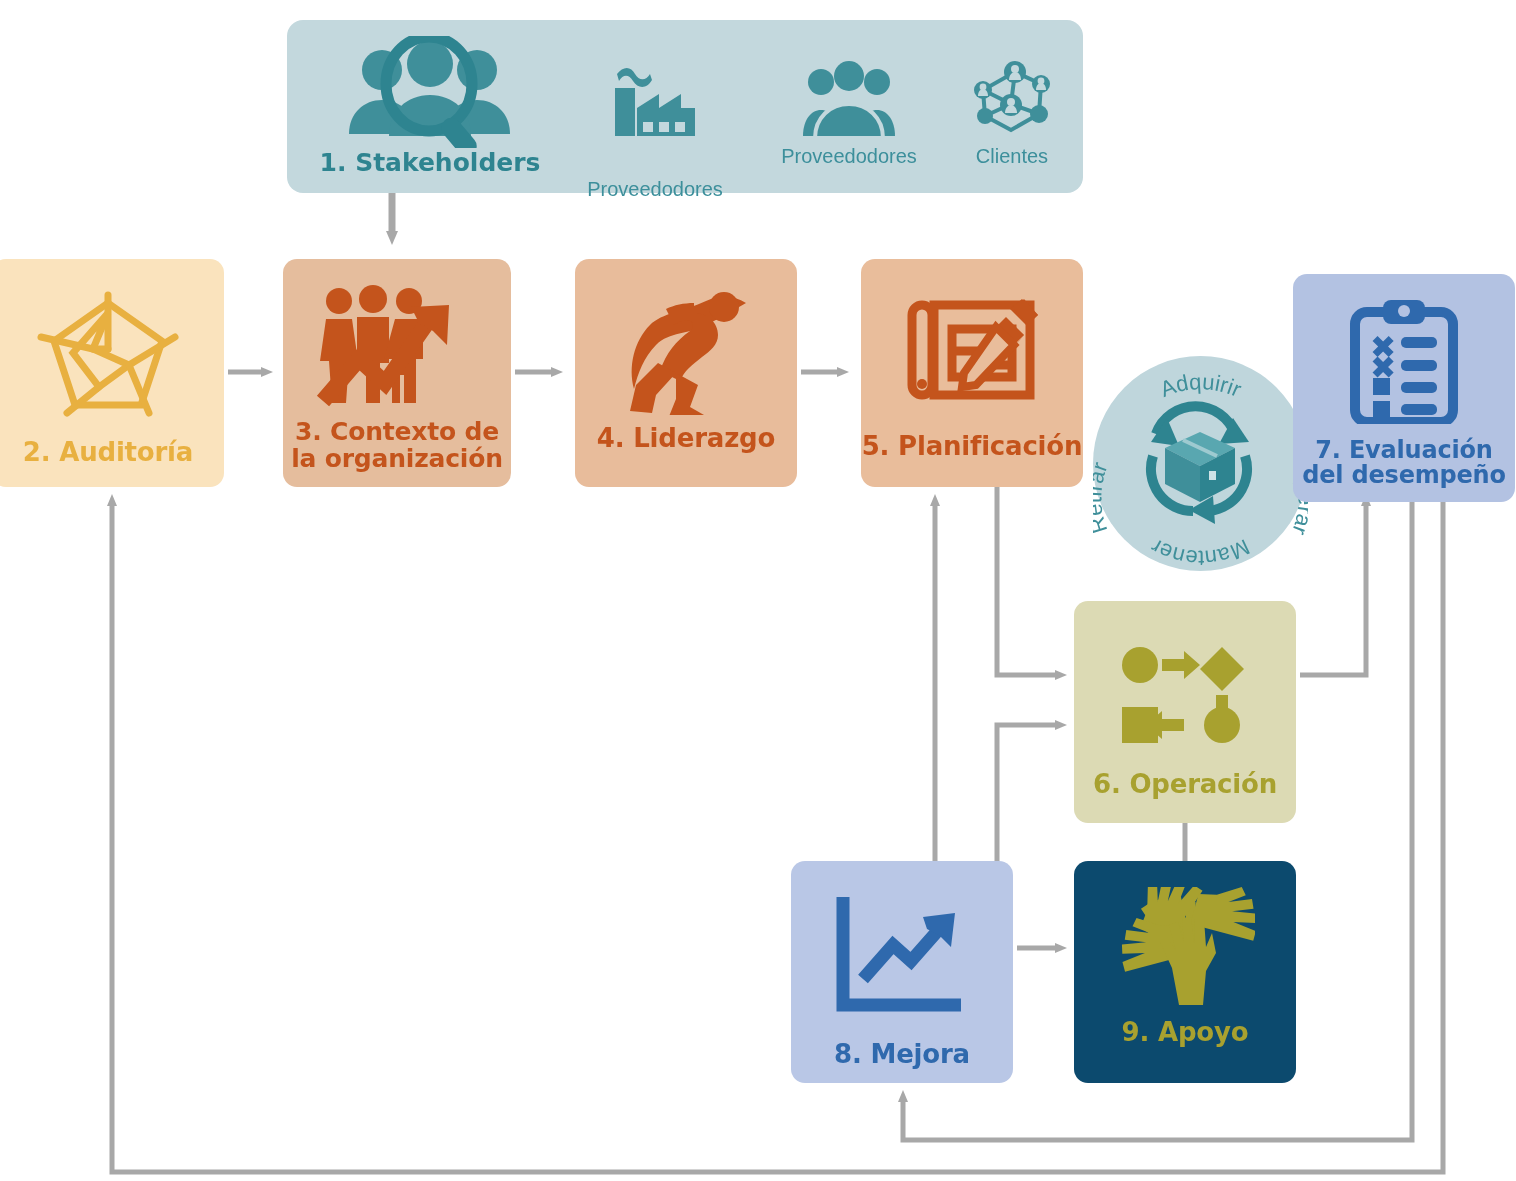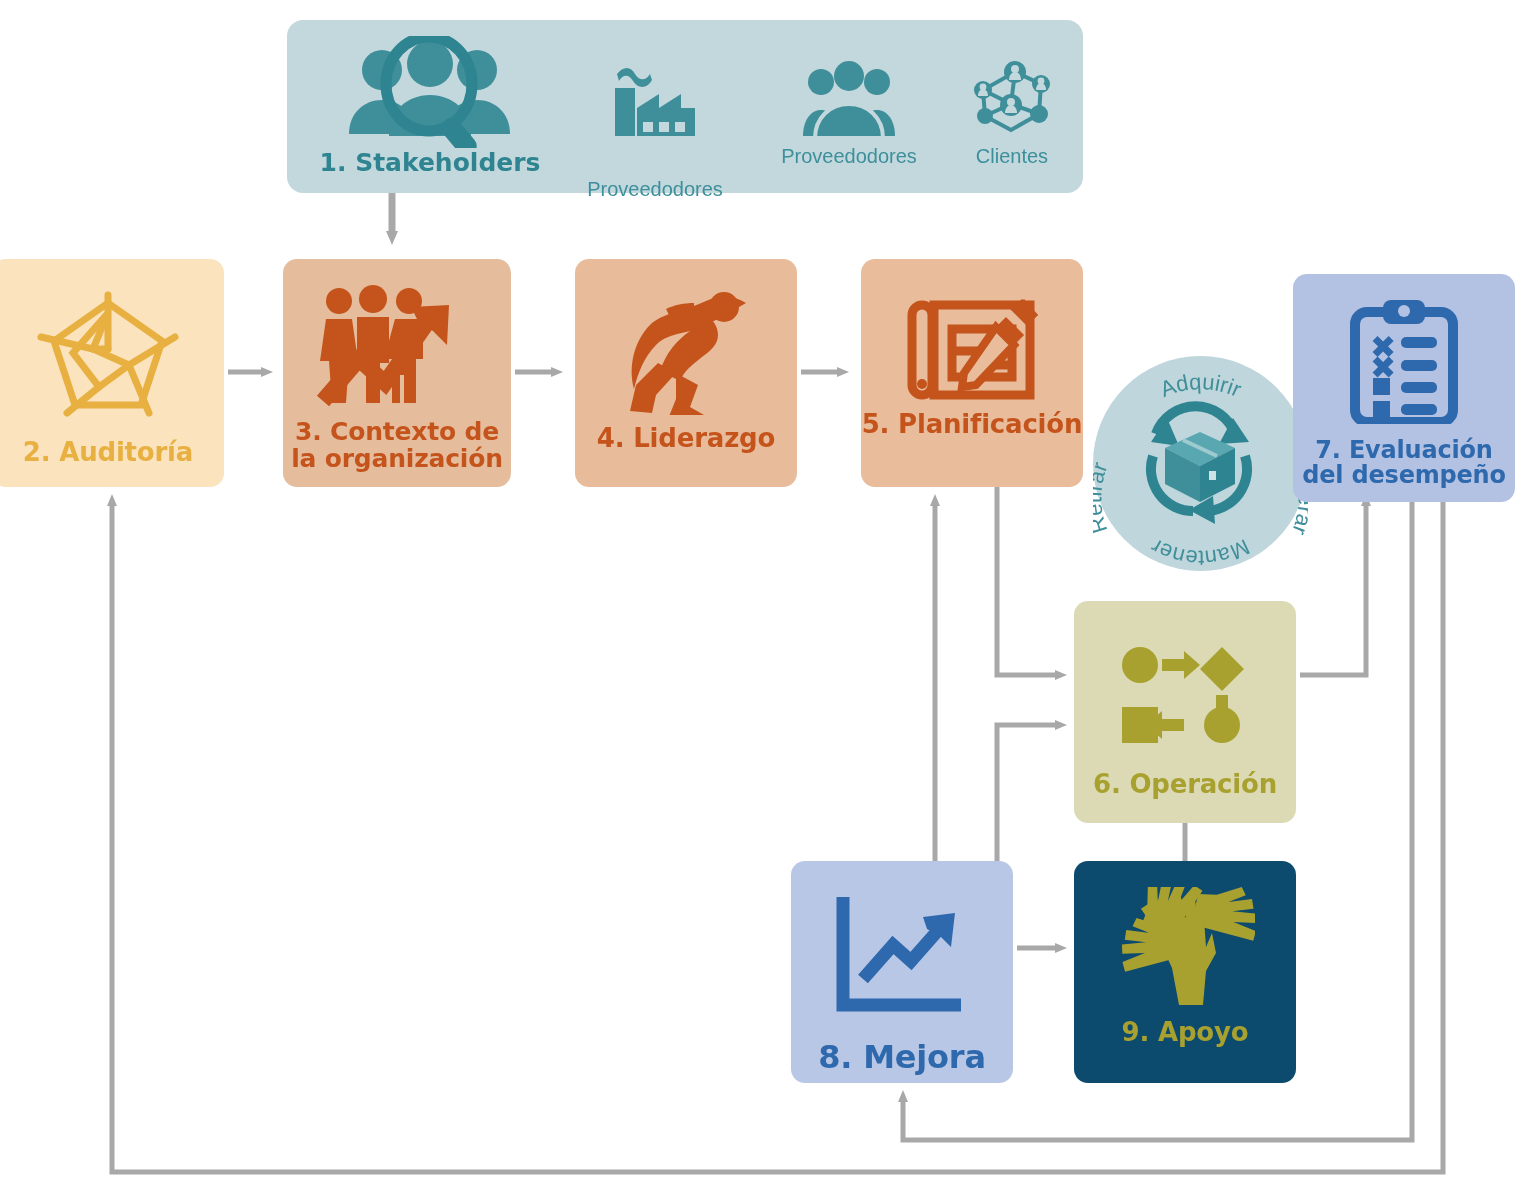--- a/index.html
+++ b/index.html
@@ -31,21 +31,21 @@
   #n-contexto .lbl{color:#c4541c;font-size:25px;}
   #n-liderazgo{left:575px;top:259px;width:222px;height:228px;background:#e8bc9b;}
   #n-liderazgo .lbl{color:#c4541c;font-size:26px;}
   #n-planificacion{left:861px;top:259px;width:222px;height:228px;background:#e9bd9b;}
   #n-planificacion .lbl{color:#c4541c;font-size:26px;}
   #n-evaluacion{left:1293px;top:274px;width:222px;height:228px;background:#b3c2e2;}
   #n-evaluacion .lbl{color:#2f69ad;font-size:24px;}
   #n-operacion{left:1074px;top:601px;width:222px;height:222px;background:#dcdab4;}
   #n-operacion .lbl{color:#a8a12f;font-size:26px;}
   #n-mejora{left:791px;top:861px;width:222px;height:222px;background:#b9c7e6;}
-  #n-mejora .lbl{color:#2f69ad;font-size:32px;}
+  #n-mejora .lbl{color:#2f69ad;font-size:26px;}
   #n-apoyo{left:1074px;top:861px;width:222px;height:222px;background:#0c4a6e;}
   #n-apoyo .lbl{color:#a8a12f;font-size:26px;}
 
   
   #n-lifecycle{position:absolute;left:1093px;top:356px;width:215px;height:215px;
                border-radius:50%;background:#bfd6dc;box-shadow:0 0 0 9px #ffffff;}
   #n-lifecycle svg{position:absolute;left:0;top:0;}
 </style>
 </head>
 <body>
@@ -251,21 +251,21 @@
           <path d="M108 20 L120 10 L136 26 L124 36 Z"></path>
         </g>
         <path d="M66 74 L104 30 L122 46 L84 90 L62 96 Z" fill="#e9bd9b"></path>
         <g fill="#c4541c">
           <path d="M104 28 L122 46 L112 56 L94 38 Z"></path>
           <path d="M94 38 L112 56 L74 96 L60 98 L62 84 Z" fill="none" stroke="#c4541c" stroke-width="8"></path>
           <path d="M112 20 L122 10 L136 26 L126 36 Z"></path>
         </g>
       </svg>
     </span>
-    <span class="lbl" style="">5. Planificación</span>
+    <span class="lbl" style="margin-top:22px">5. Planificación</span>
   </div>
 
   <div id="n-lifecycle">
     <svg width="215" height="215" viewBox="0 0 215 215">
       <defs>
         <path id="p-top" d="M24,108 A84,84 0 0 1 191,108"></path>
         <path id="p-right" d="M186,88 A84,84 0 0 1 186,196"></path>
         <path id="p-bottom" d="M191,120 A84,84 0 0 1 24,120"></path>
         <path id="p-left" d="M28,196 A84,84 0 0 1 28,88"></path>
       </defs>

